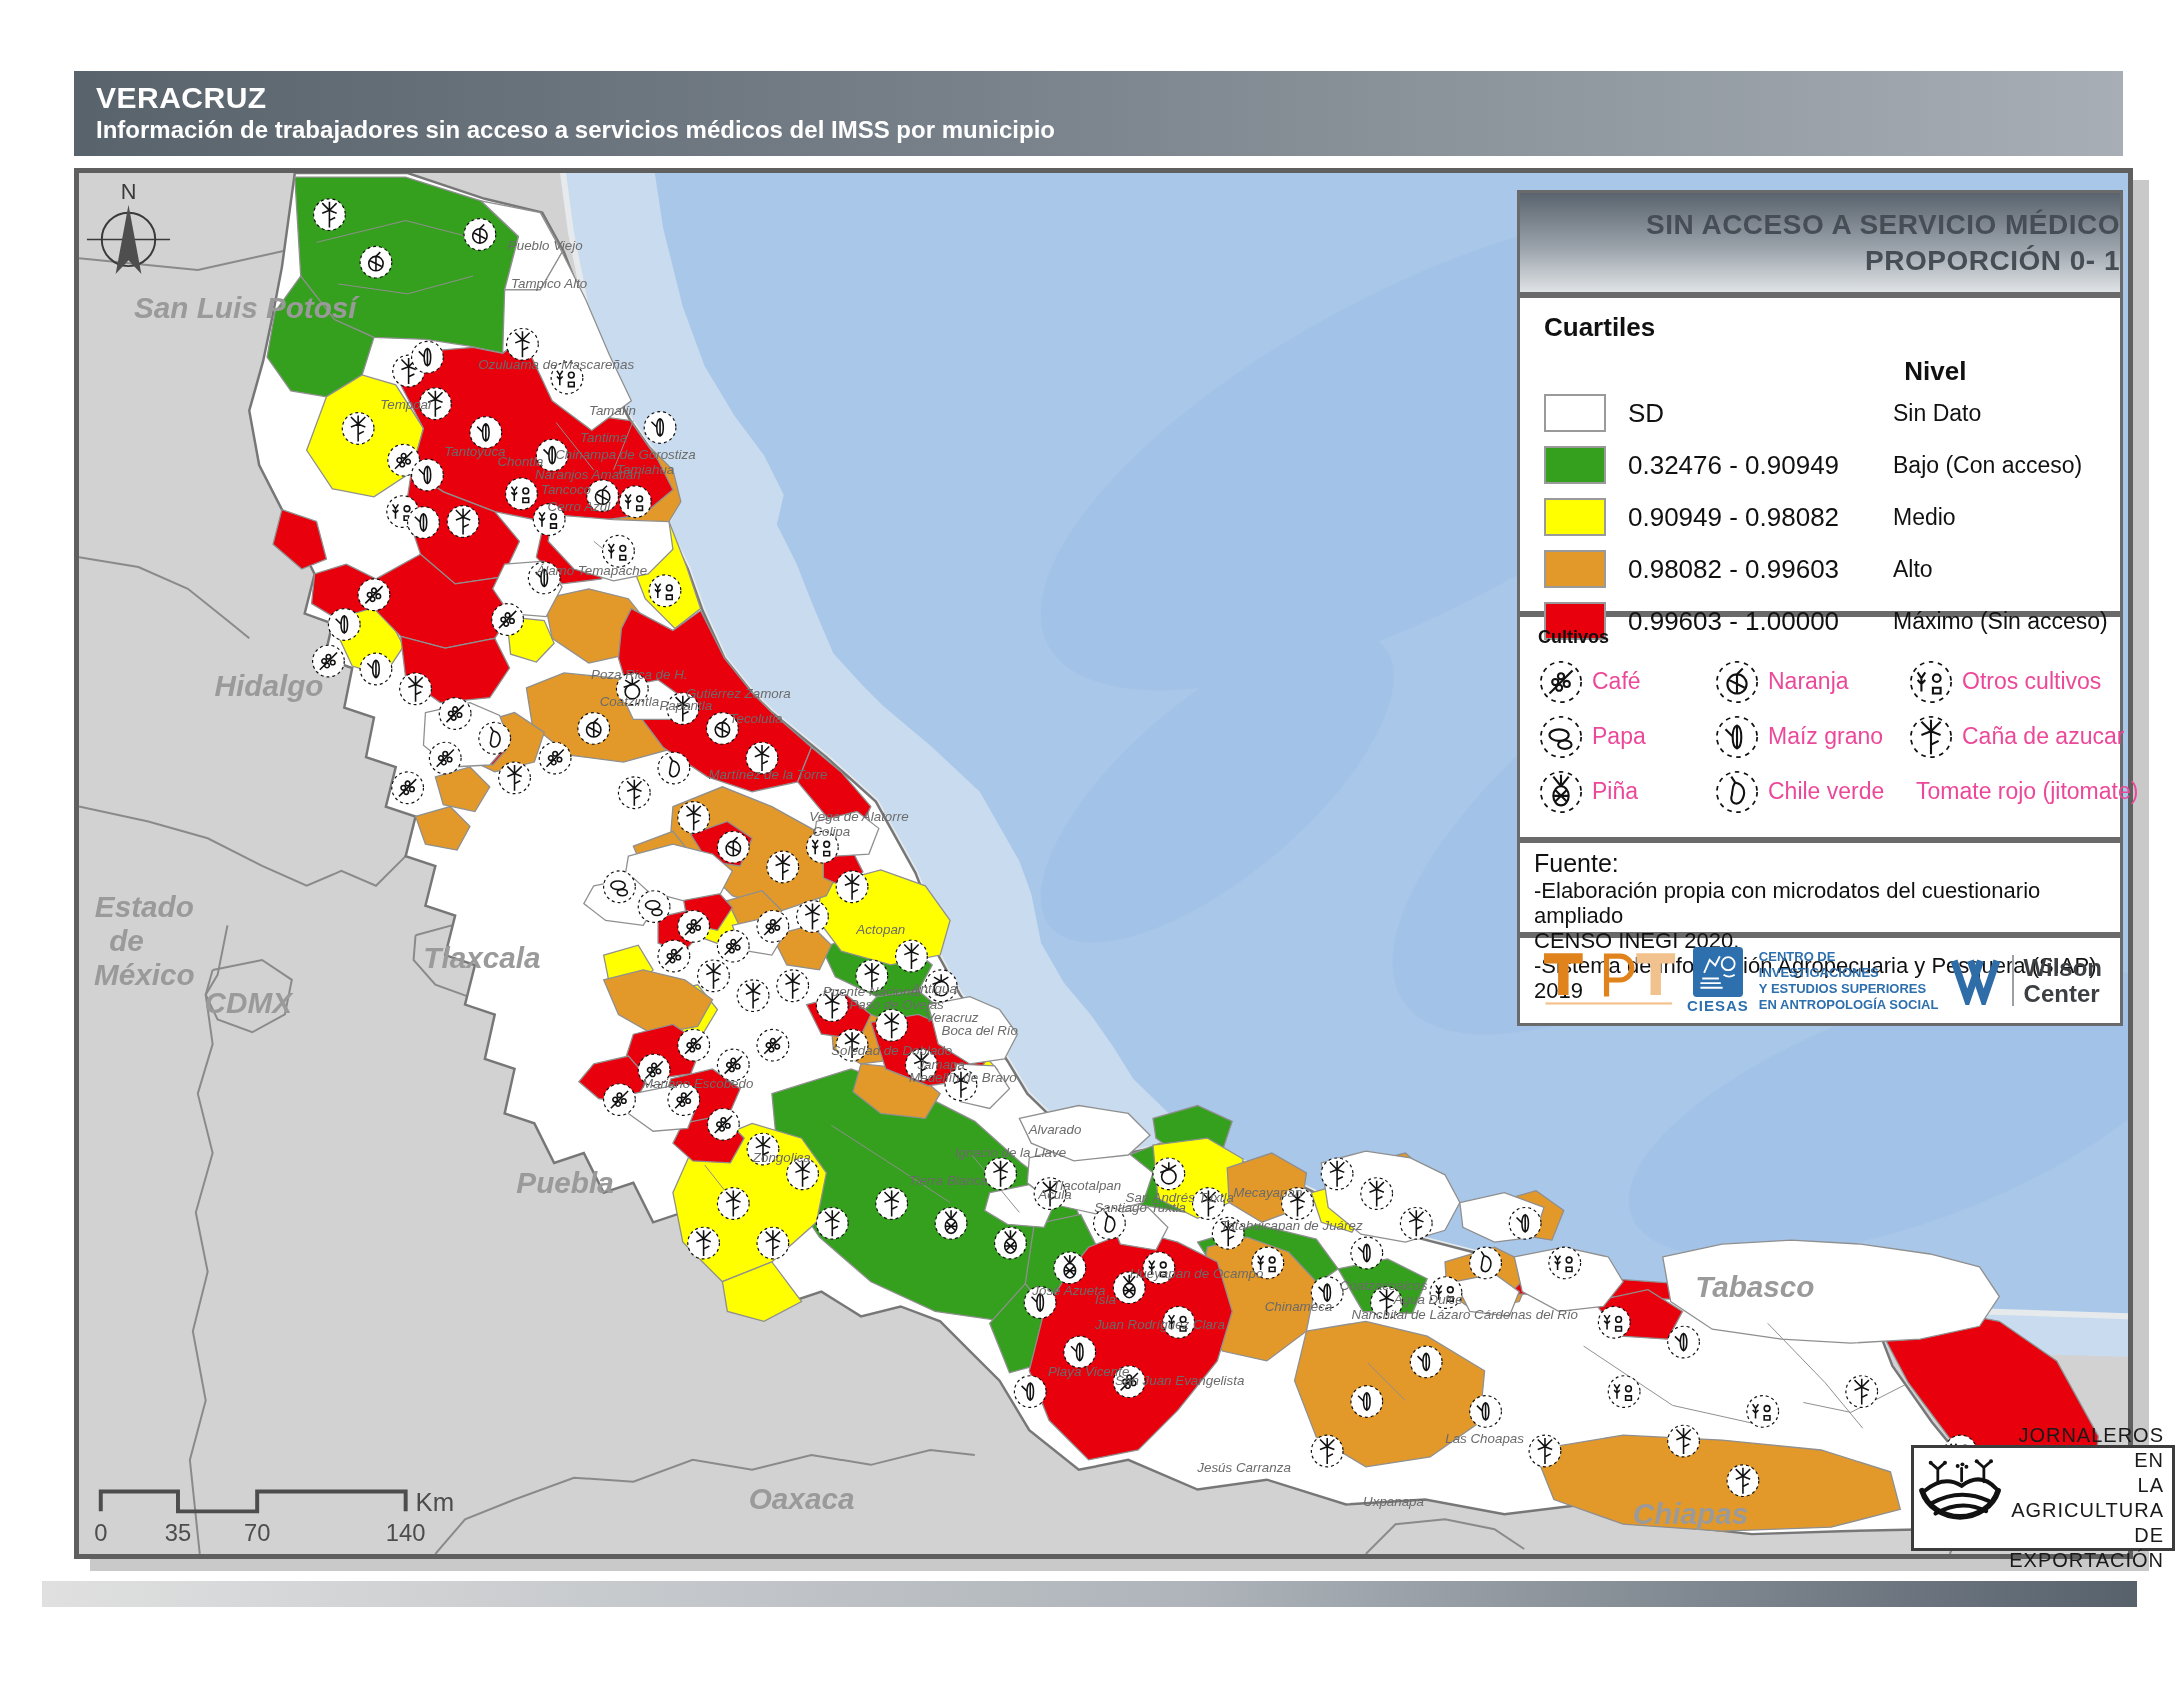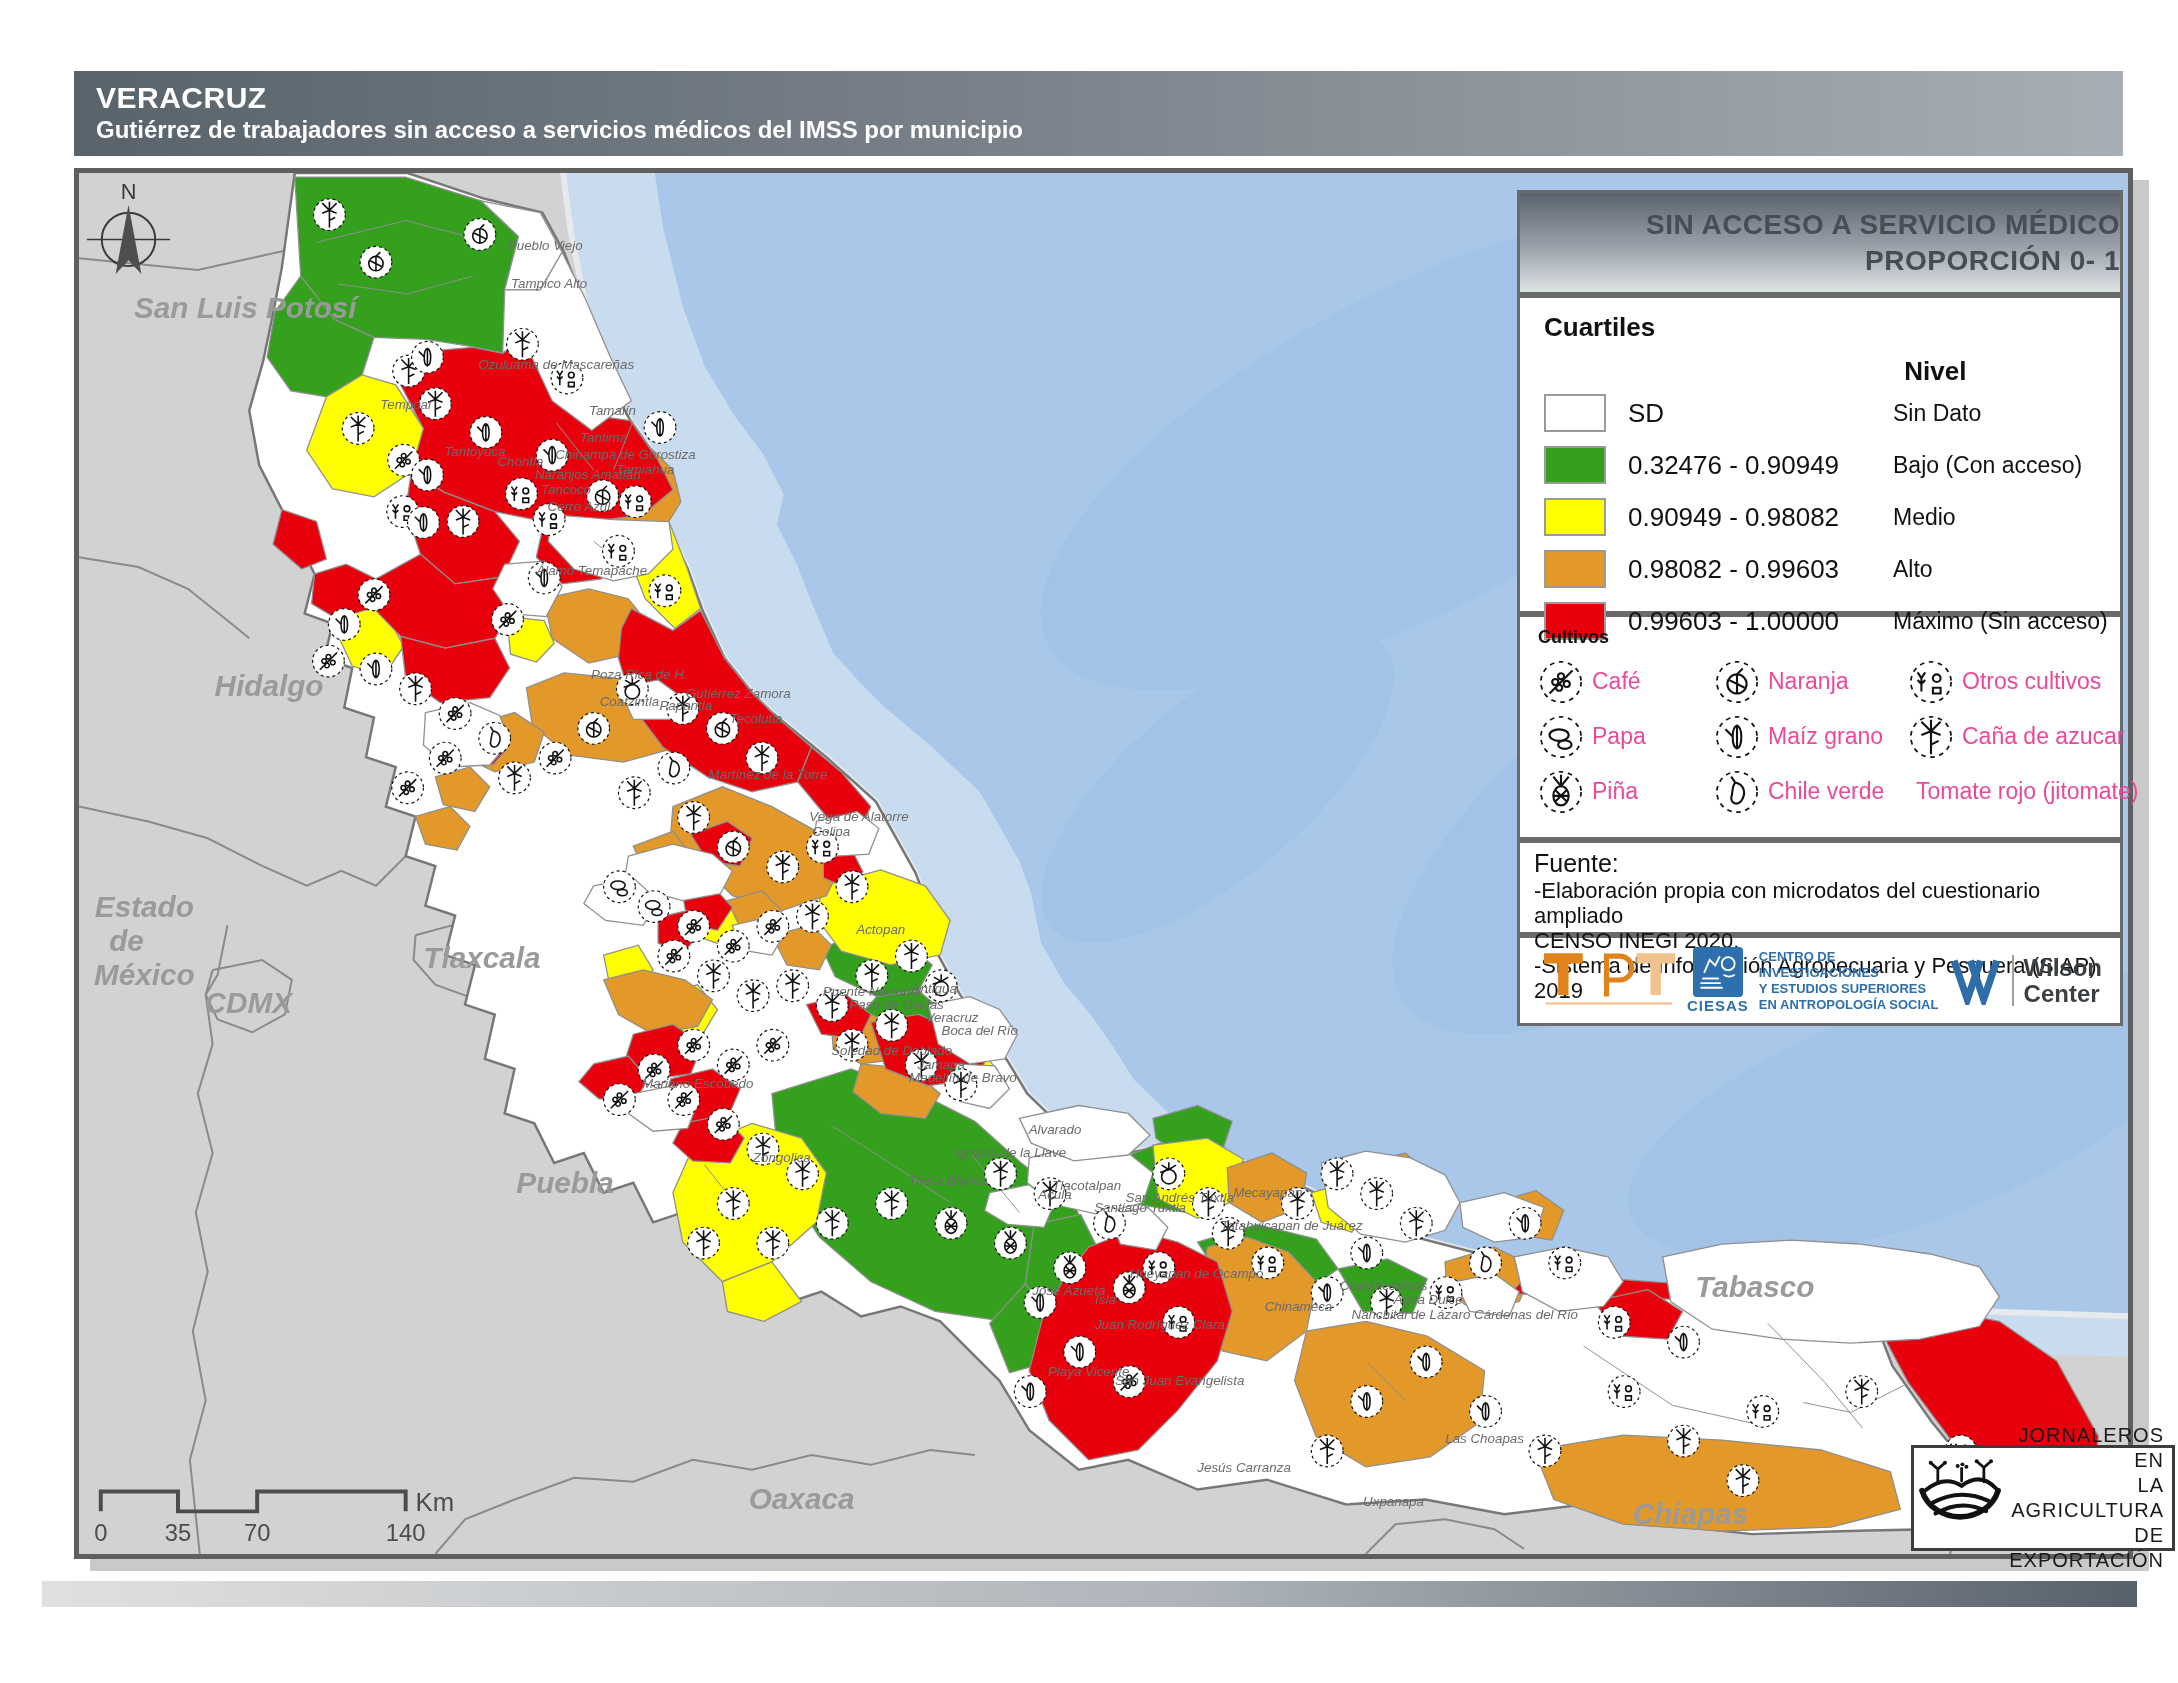--- a/index.html
+++ b/index.html
@@ -55,21 +55,21 @@
 
   
   .bottom-grad{position:absolute;left:42px;top:1581px;width:2095px;height:26px;
     background:linear-gradient(to right,#e0e0e0,#aeb4ba 55%,#57616c);}
 </style>
 </head>
 <body>
 
 <div class="title-bar">
   <div class="t1">VERACRUZ</div>
-  <div class="t2">Gutiérrez de trabajadores sin acceso a servicios médicos del IMSS por municipio</div>
+  <div class="t2">Información de trabajadores sin acceso a servicios médicos del IMSS por municipio</div>
 </div>
 
 <div class="map-area">
   <div id="svg-holder">
       <svg class="basemap" width="2049" height="1381" viewBox="0 0 2070 1395">
         <rect width="2070" height="1395" fill="#d2d2d2"></rect>
         <polygon points="483,-45 497,60 513,140 530,200 557,250 585,290 605,330 593,355 615,400 630,442 652,490 680,525 700,545 755,590 805,635 845,707 858,740 868,790 890,830 915,863 938,897 958,930 992,963 1025,997 1085,985 1132,983 1222,1017 1275,1043 1342,1073 1408,1090 1485,1110 1575,1130 1725,1140 1925,1150 2075,1155 2075,-45" fill="#a9c7e9"></polygon>
         <polygon points="483,-45 497,60 513,140 530,200 557,250 585,290 605,330 593,355 615,400 630,442 652,490 680,525 700,545 755,590 805,635 845,707 858,740 868,790 890,830 915,863 938,897 958,930 992,963 1025,997 1085,985 1132,983 1222,1017 1275,1043 1342,1073 1408,1090 1485,1110 1575,1130 1725,1140 1925,1150 2075,1155 2075,1196 1930,1192 1735,1182 1590,1170 1500,1150 1425,1132 1360,1115 1285,1085 1180,1050 1130,975 1098,947 1065,915 1045,883 1022,850 995,818 972,778 962,728 950,695 910,625 862,580 812,538 792,518 762,485 742,438 725,395 705,355 712,325 692,285 662,245 632,195 610,135 590,55 575,-45" fill="#c9dbee"></polygon>
         <polyline points="483,-45 497,60 513,140 530,200 557,250 585,290 605,330 593,355 615,400 630,442 652,490 680,525 700,545 755,590 805,635 845,707 858,740 868,790 890,830 915,863 938,897 958,930 992,963 1025,997 1085,985 1132,983 1222,1017 1275,1043 1342,1073 1408,1090 1485,1110 1575,1130 1725,1140 1925,1150 2075,1155" fill="none" stroke="#e6eaec" stroke-width="6"></polyline>
         <g fill="#7fa7d6" opacity="0.14">

